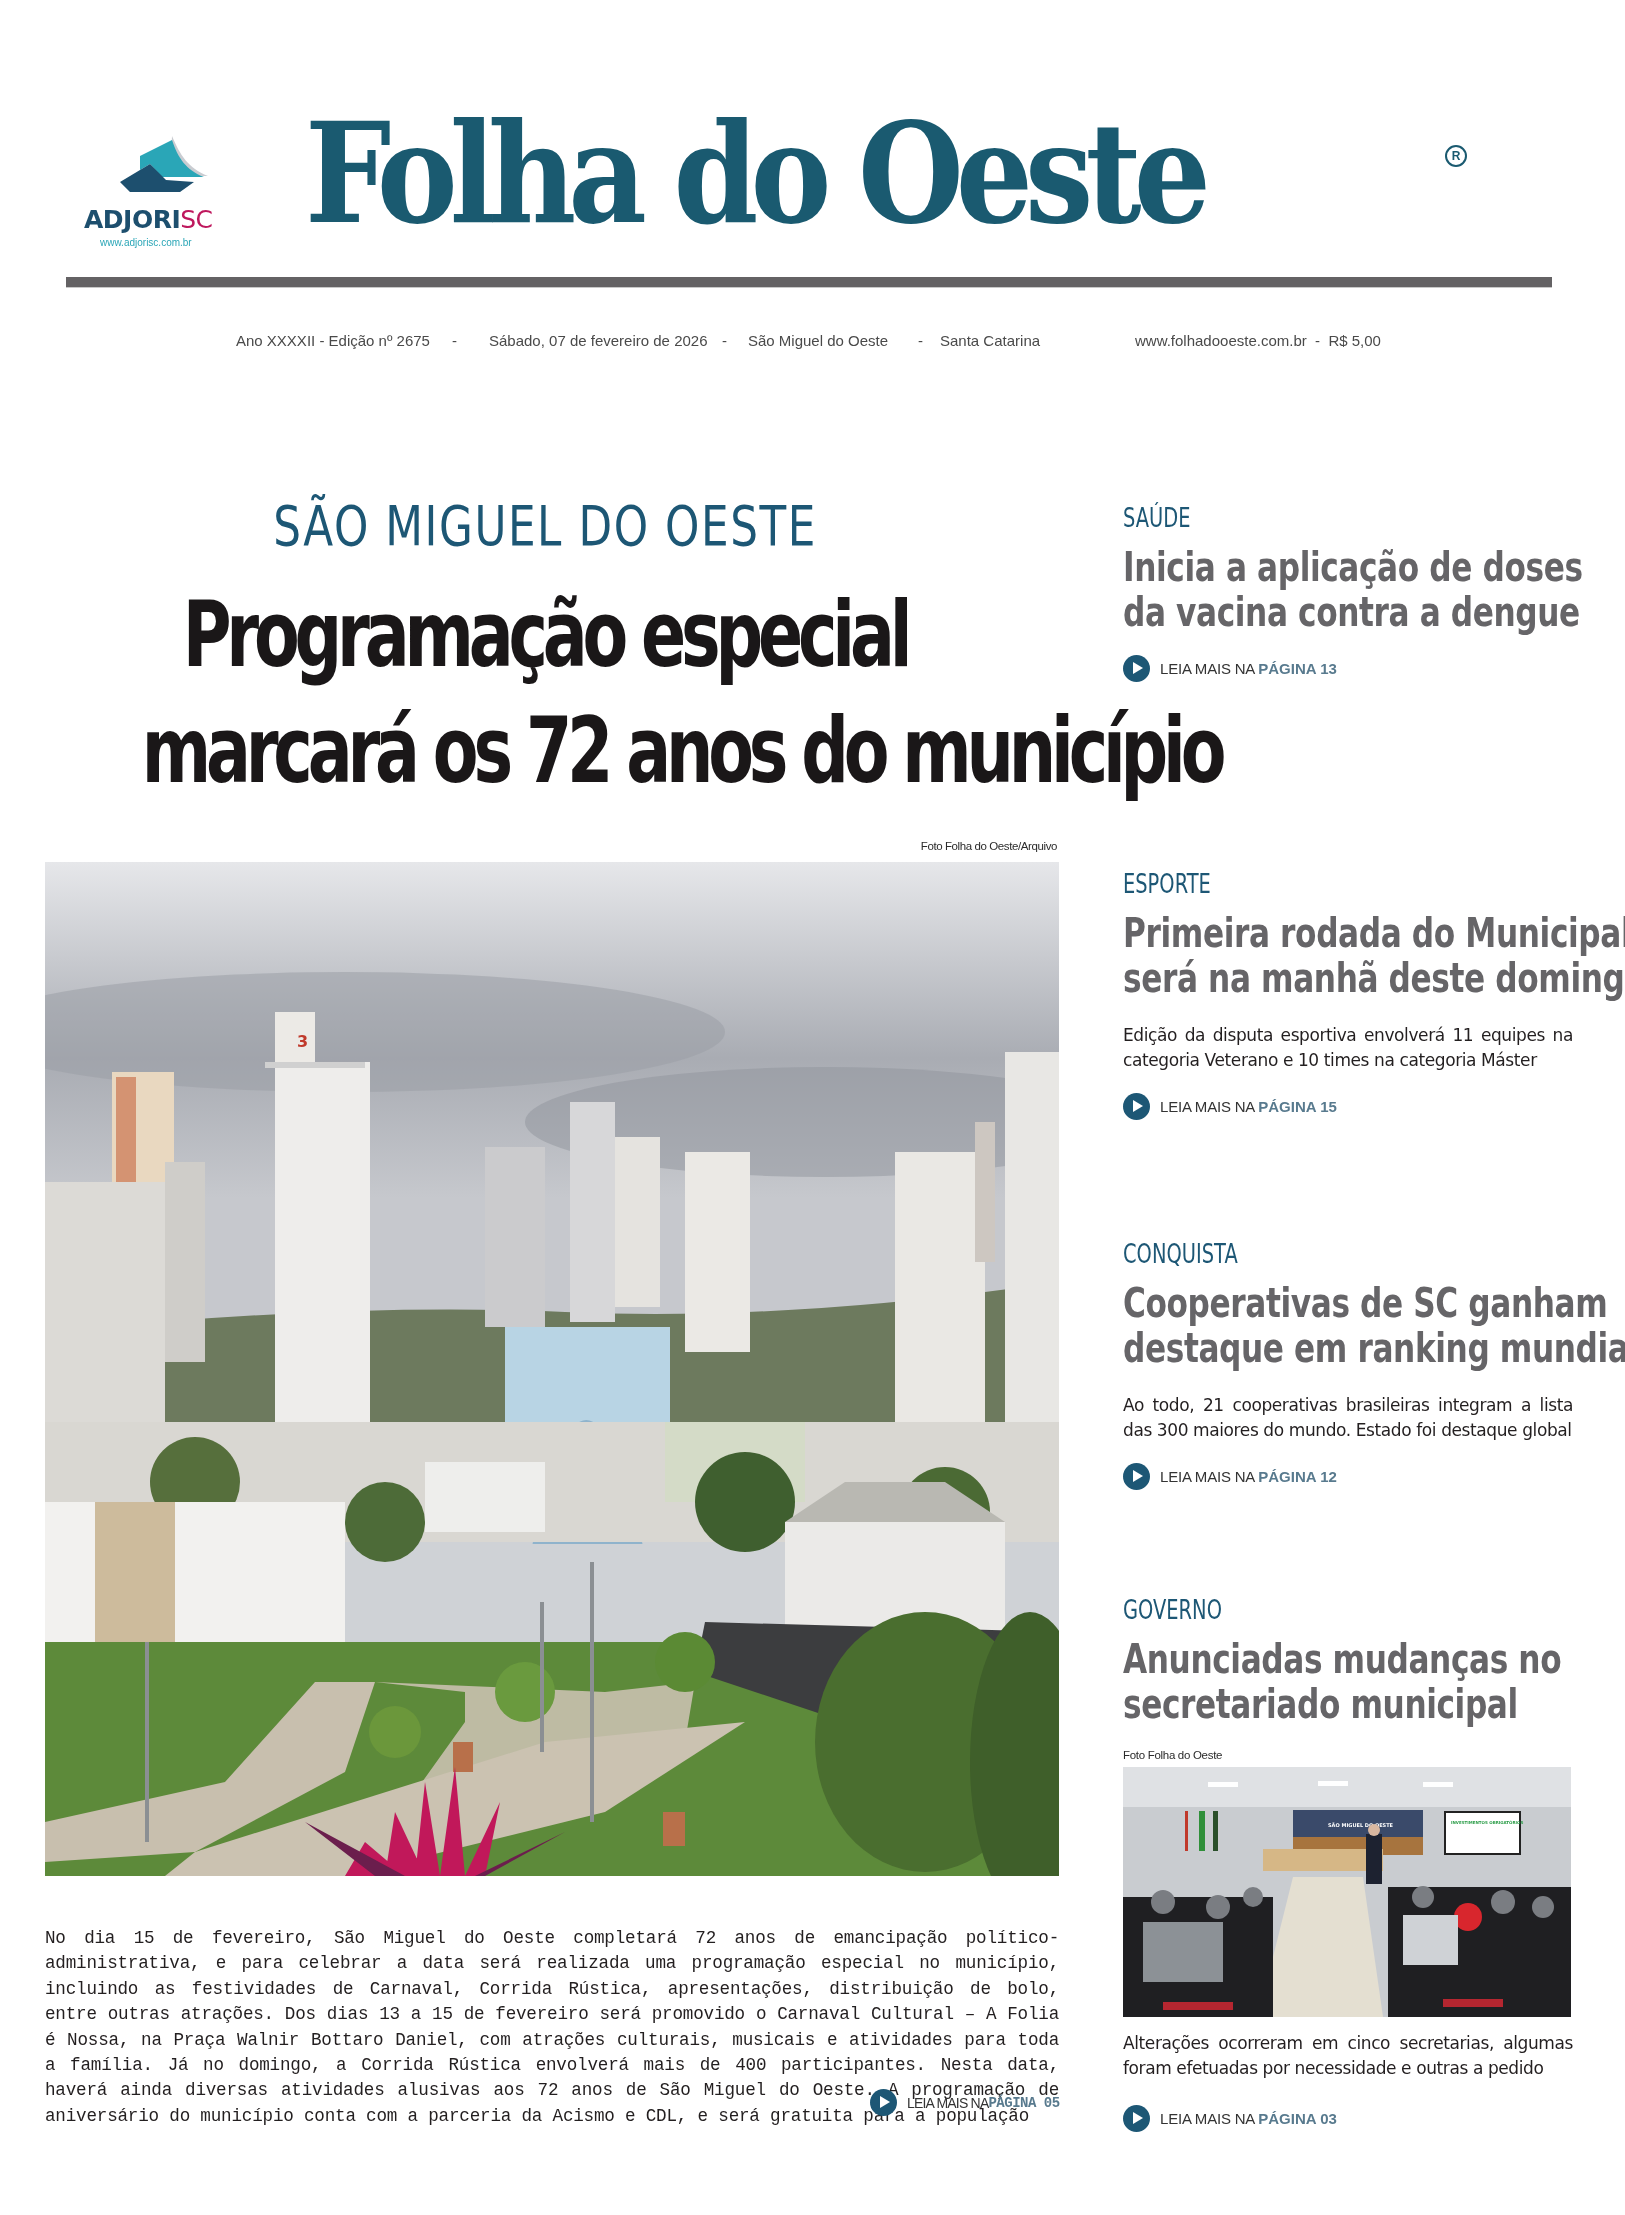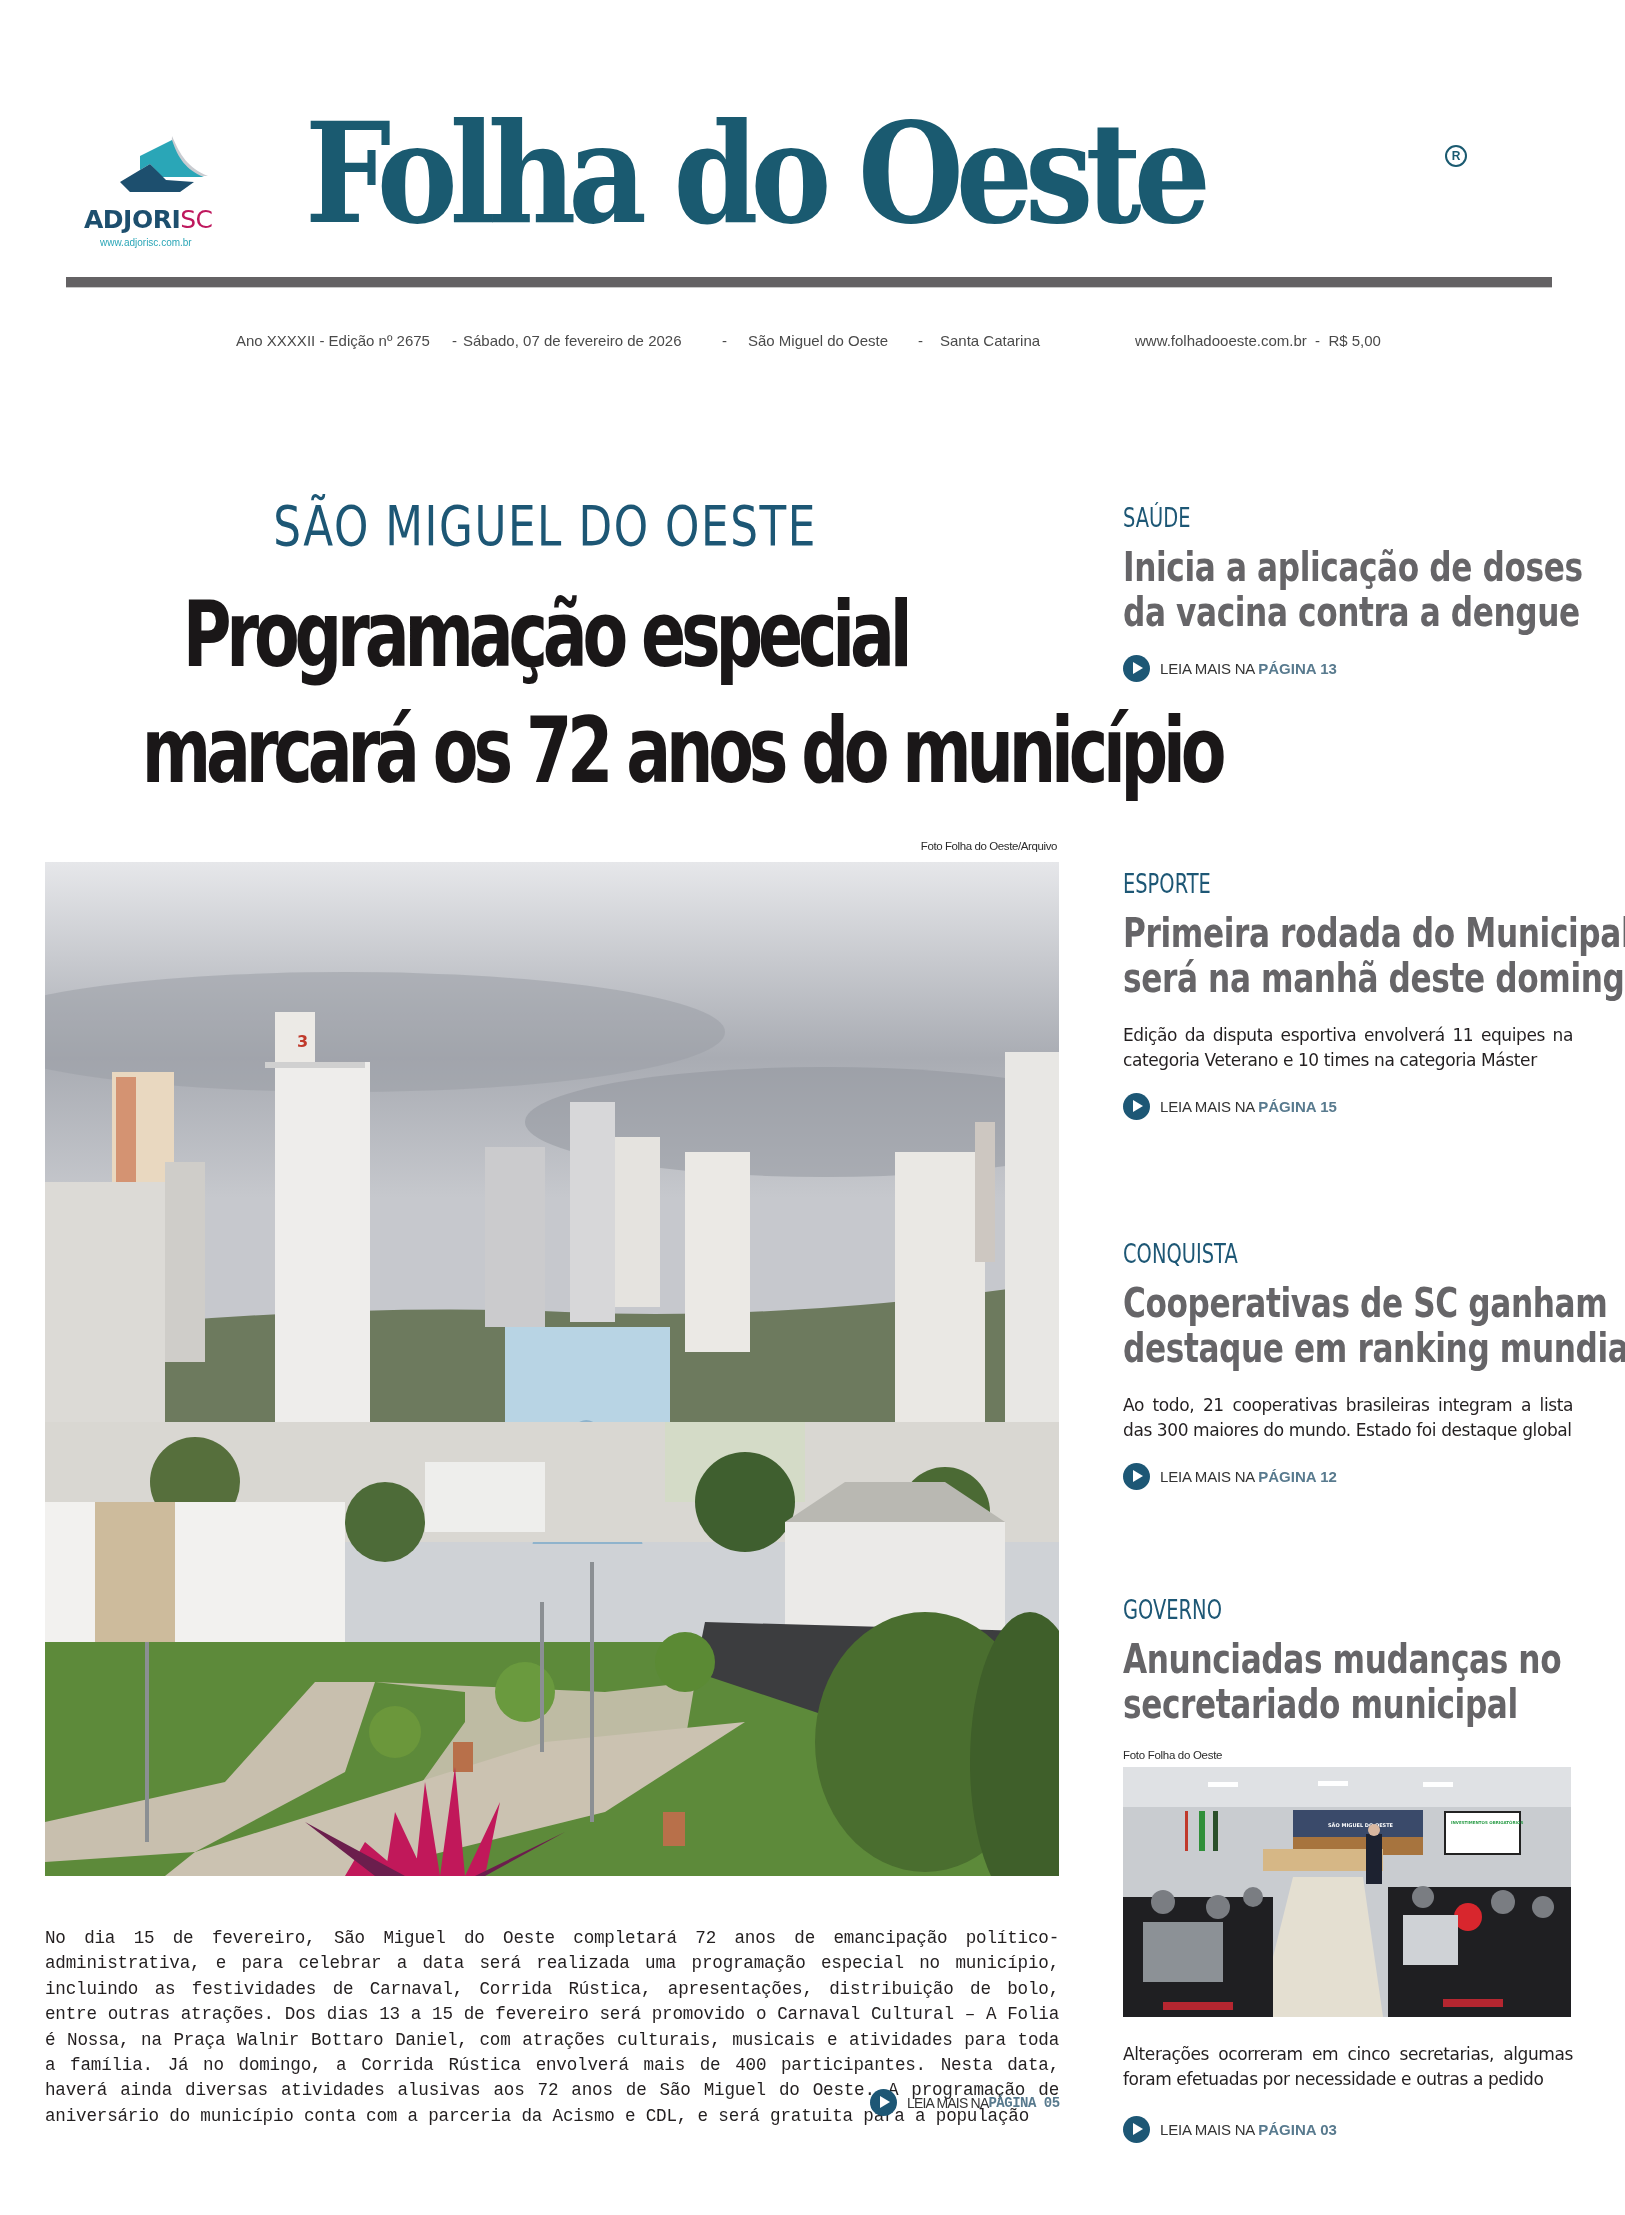--- a/index.html
+++ b/index.html
@@ -62,21 +62,21 @@
   <div class="adjori-url">www.adjorisc.com.br</div>
 </div>
 
 <div class="masthead-title">Folha do Oeste</div>
 <div class="reg-mark">R</div>
 <div class="mast-rule"></div>
 
 <div class="edition-line">
   <span style="left:0">Ano XXXXII - Edição nº 2675</span>
   <span style="left:216px">-</span>
-  <span style="left:227px">Sábado, 07 de fevereiro de 2026</span>
+  <span style="left:253px">Sábado, 07 de fevereiro de 2026</span>
   <span style="left:486px">-</span>
   <span style="left:512px">São Miguel do Oeste</span>
   <span style="left:682px">-</span>
   <span style="left:704px">Santa Catarina</span>
   <span style="left:899px; white-space:pre">www.folhadooeste.com.br  -  R$ 5,00</span>
 </div>
 
 <div class="kicker-main">SÃO MIGUEL DO OESTE</div>
 <div class="headline-main hl1">Programação especial</div>
 <div class="headline-main hl2">marcará os 72 anos do município</div>
@@ -237,18 +237,18 @@
       </g>
       <circle cx="345" cy="150" r="14" fill="#d8262d"></circle>
       <rect x="20" y="155" width="80" height="60" fill="#8c9196"></rect>
       <rect x="280" y="148" width="55" height="50" fill="#cfd2d6"></rect>
       <g fill="#b52630">
         <rect x="40" y="235" width="70" height="8"></rect>
           <rect x="320" y="232" width="60" height="8"></rect>
       </g>
     </svg>
   </div>
-  <div class="side-deck" style="margin-top:25px">Alterações ocorreram em cinco secretarias, algumas foram efetuadas por necessidade e outras a pedido</div>
+  <div class="side-deck" style="margin-top:14px">Alterações ocorreram em cinco secretarias, algumas foram efetuadas por necessidade e outras a pedido</div>
   <div class="leia" style="margin-top:24px">
     <span class="play"></span>
     <span><span class="leia-text">LEIA MAIS NA </span><span class="leia-page">PÁGINA 03</span></span>
   </div>
 </div>
 
 </body></html>

